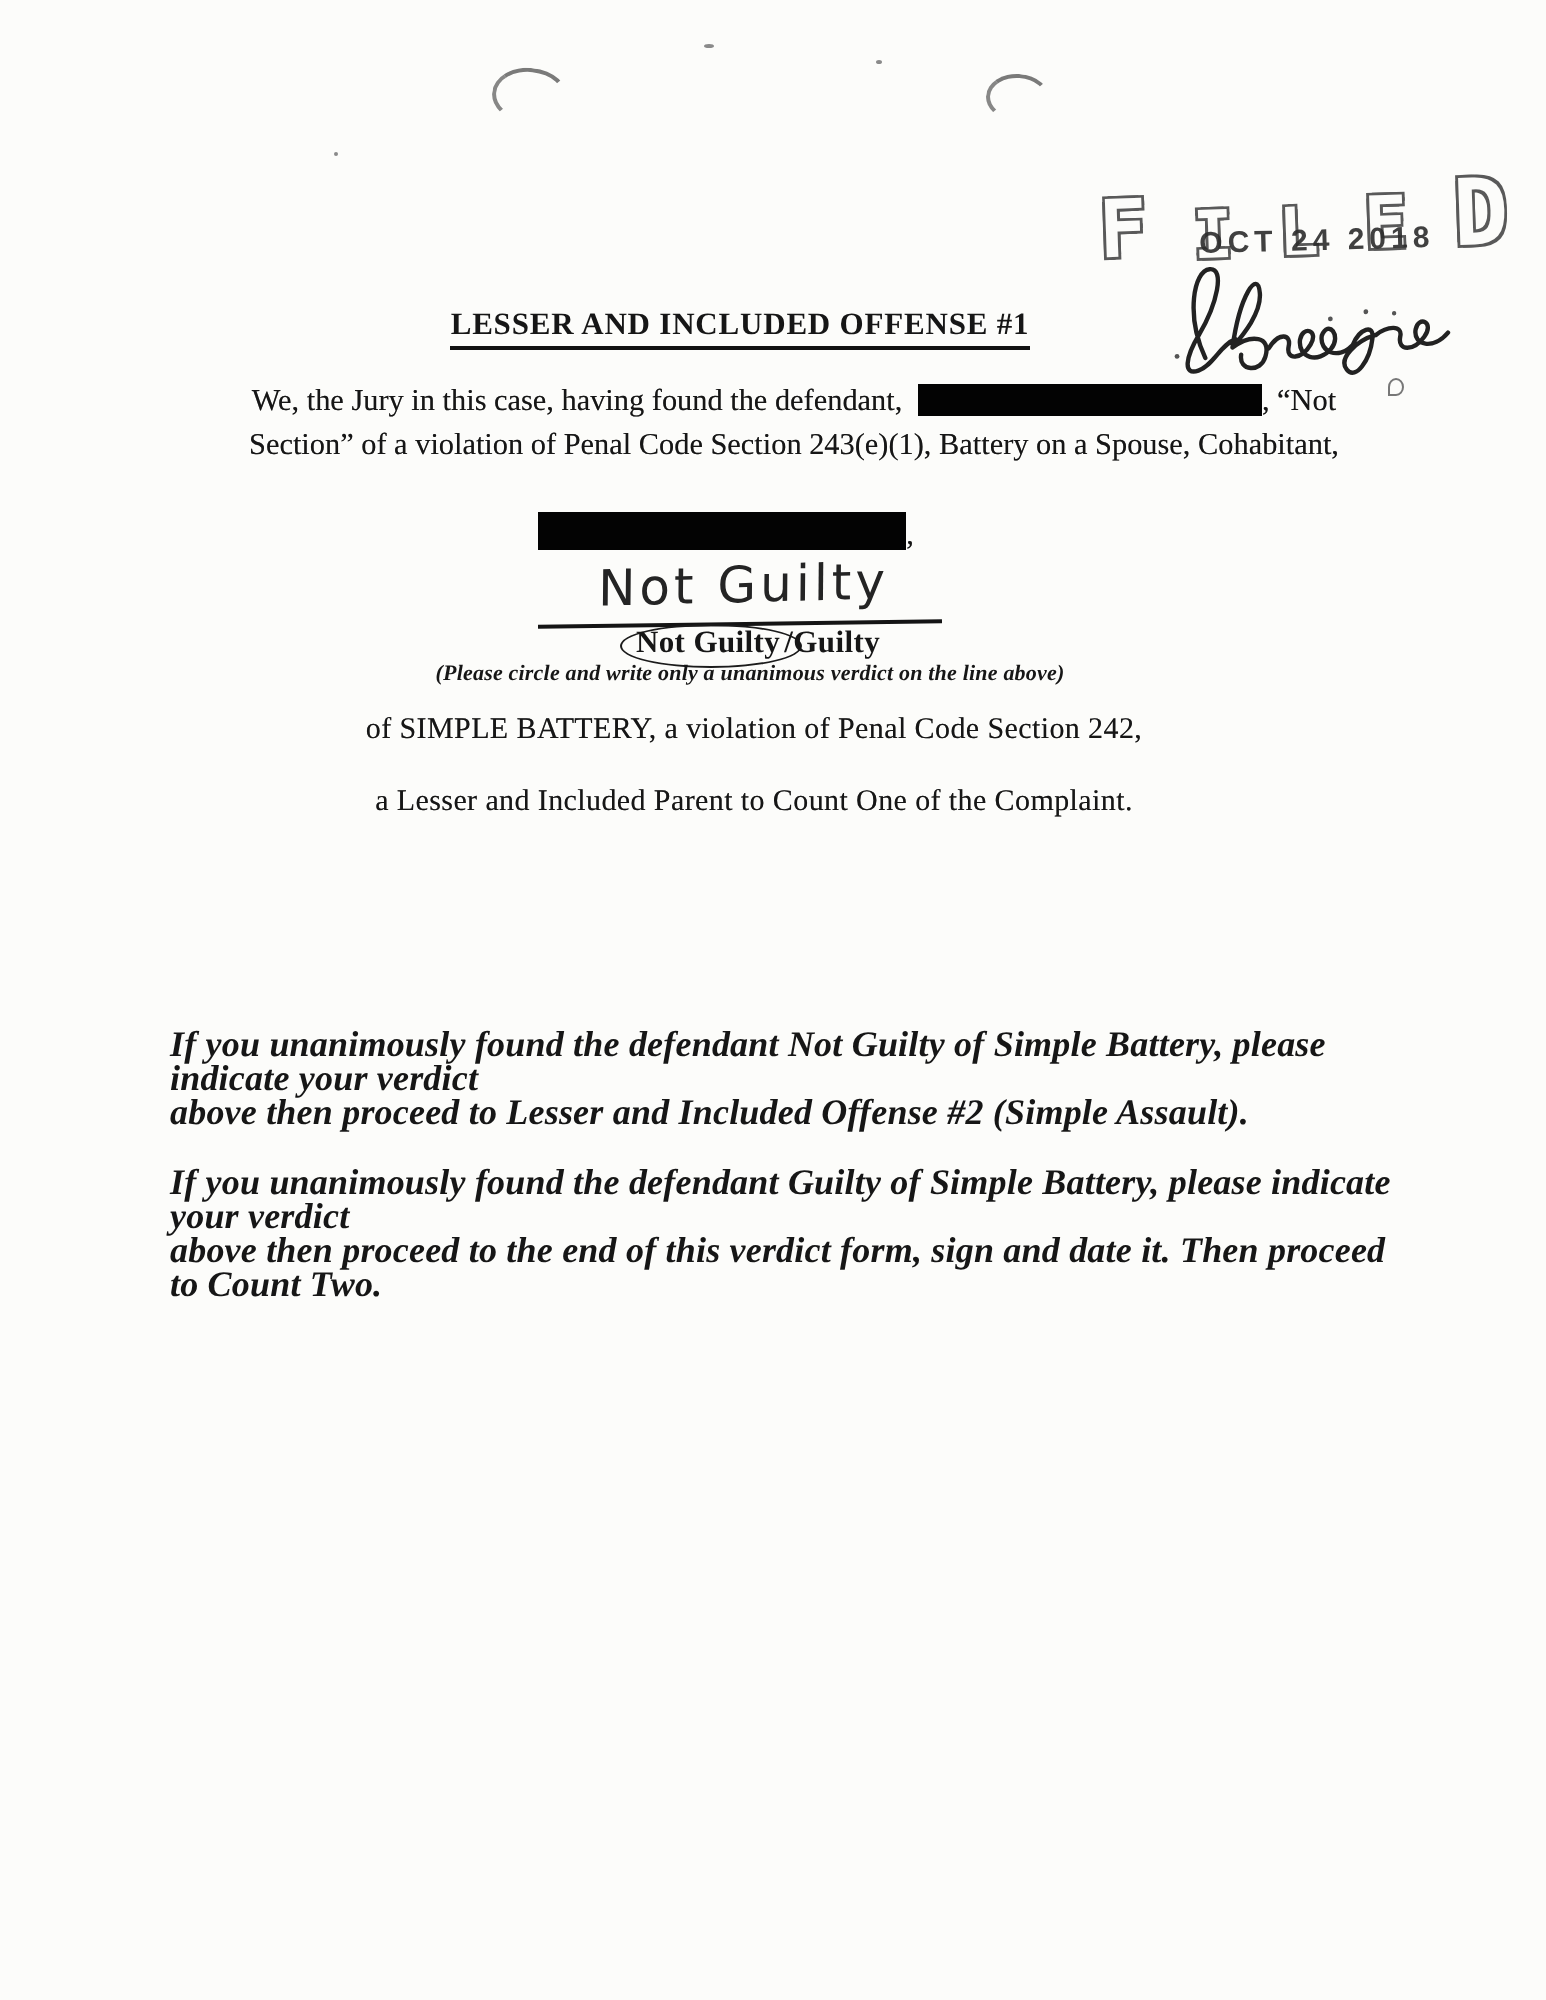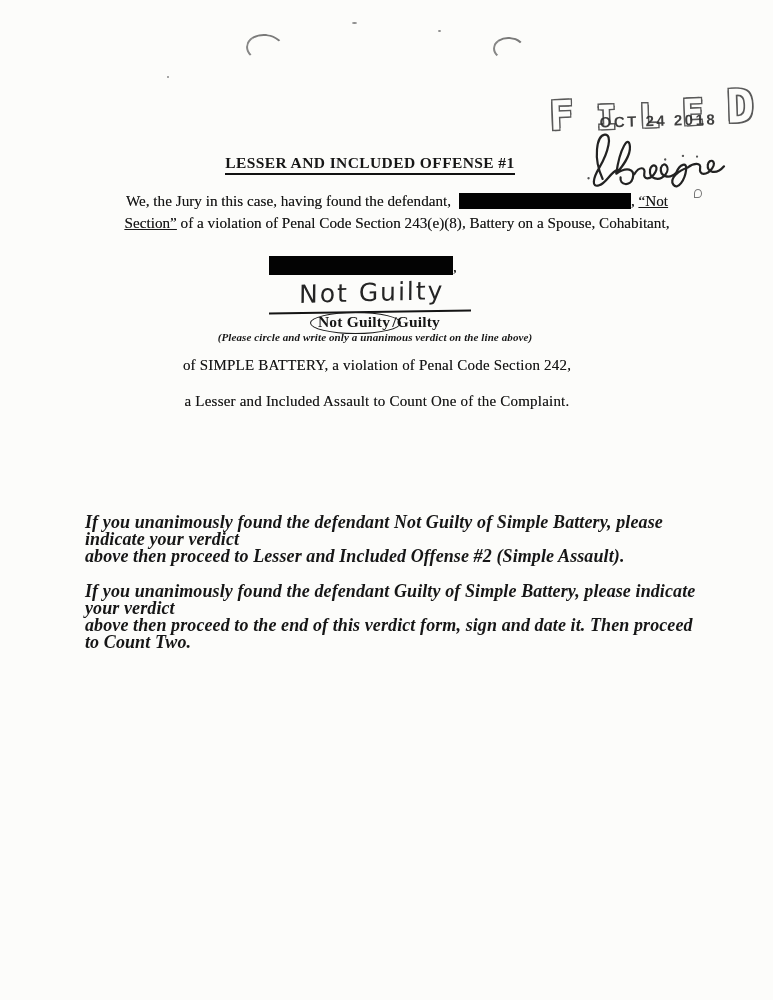--- a/index.html
+++ b/index.html
@@ -87,21 +87,21 @@
     position:absolute;left:84px;top:190px;width:626px;
     text-align:center;
     font-size:15.2px;line-height:21.5px;
     text-shadow:0 0 .3px rgba(0,0,0,.5);
   }
   .redact{
     display:inline-block;background:#030303;vertical-align:-3px;
   }
   .redact1{width:172px;height:16px;margin-left:4px;}
   .redact2{width:184px;height:19px;}
-  .uline{text-decoration:underline;}
+  .uline{}
   .line4{position:relative;left:-34px;display:inline-block;margin-top:1px;}
 
   
   .handwritten{
     position:absolute;left:299px;top:278px;
     font-family:"DejaVu Sans", sans-serif;
     font-size:25px;letter-spacing:2px;color:#242424;
     transform:rotate(-1.5deg) skewX(-2deg);
     white-space:nowrap;
   }
@@ -183,34 +183,34 @@
 
   <div class="title-row">
     <span class="title-text">LESSER AND INCLUDED OFFENSE #1</span>
   </div>
 
   <div class="verdict-paragraph">
     <span>We, the Jury in this case, having found the defendant,</span>
     <span class="redact redact1"></span><span>,</span>
     <span class="uline">“Not</span><br>
     <span class="uline">Section”</span>
-    <span>of a violation of Penal Code Section 243(e)(8), Battery on a Spouse, Cohabitant,</span><br>
+    <span>of a violation of Penal Code Section 243(e)(1), Battery on a Spouse, Cohabitant,</span><br>
     <br>
     <span class="line4"><span class="redact redact2"></span><span>,</span></span>
   </div>
 
   <div class="handwritten">Not Guilty</div>
   <div class="write-line"></div>
   <div class="options-row">
     <span class="circled">Not Guilty</span><span>/</span><span>Guilty</span>
   </div>
   <div class="circle-note">(Please circle and write only a unanimous verdict on the line above)</div>
 
   <div class="offense-line offense1">of SIMPLE BATTERY, a violation of Penal Code Section 242,</div>
-  <div class="offense-line offense2">a Lesser and Included Assault to Count One of the Complaint.</div>
+  <div class="offense-line offense2">a Lesser and Included Parent to Count One of the Complaint.</div>
 
   <div class="instruction instr1">
     <span>If you unanimously found the defendant Not Guilty of Simple Battery, please indicate your verdict</span><br>
     <span>above then proceed to Lesser and Included Offense #2 (Simple Assault).</span>
   </div>
   <div class="instruction instr2">
     <span>If you unanimously found the defendant Guilty of Simple Battery, please indicate your verdict</span><br>
     <span>above then proceed to the end of this verdict form, sign and date it.  Then proceed to Count Two.</span>
   </div>
 

